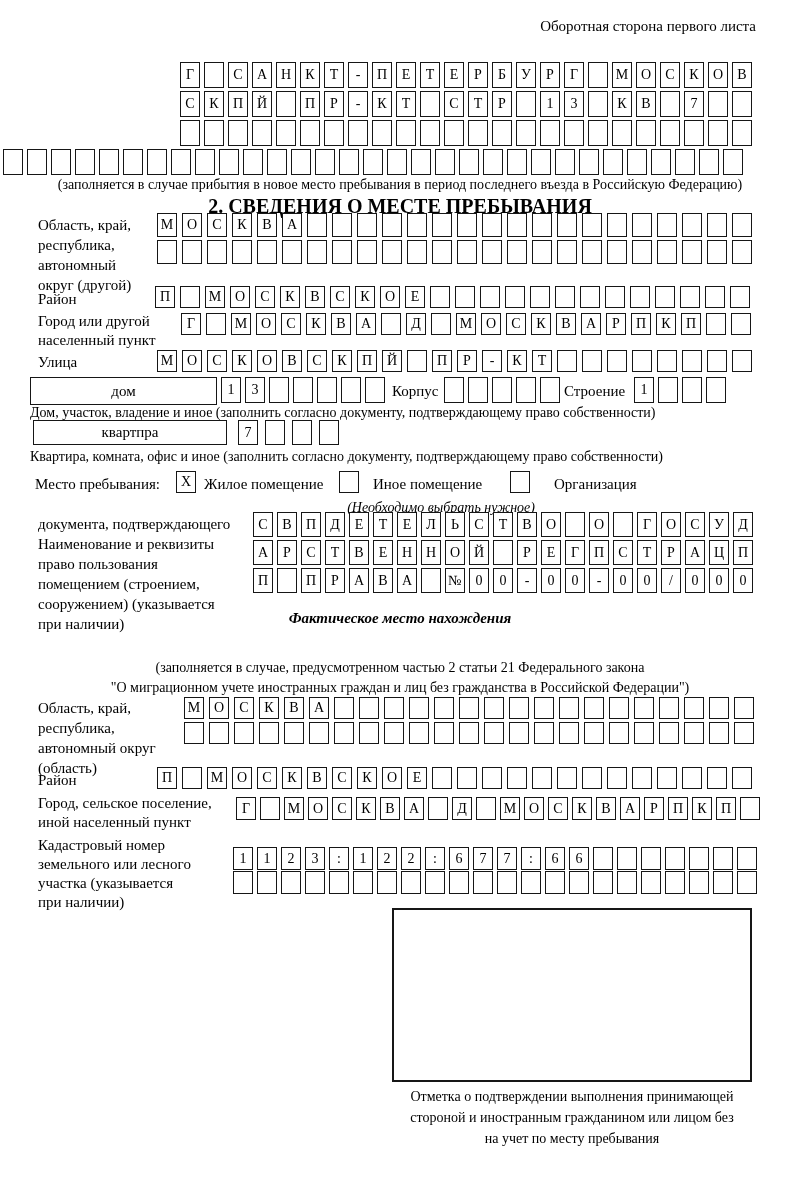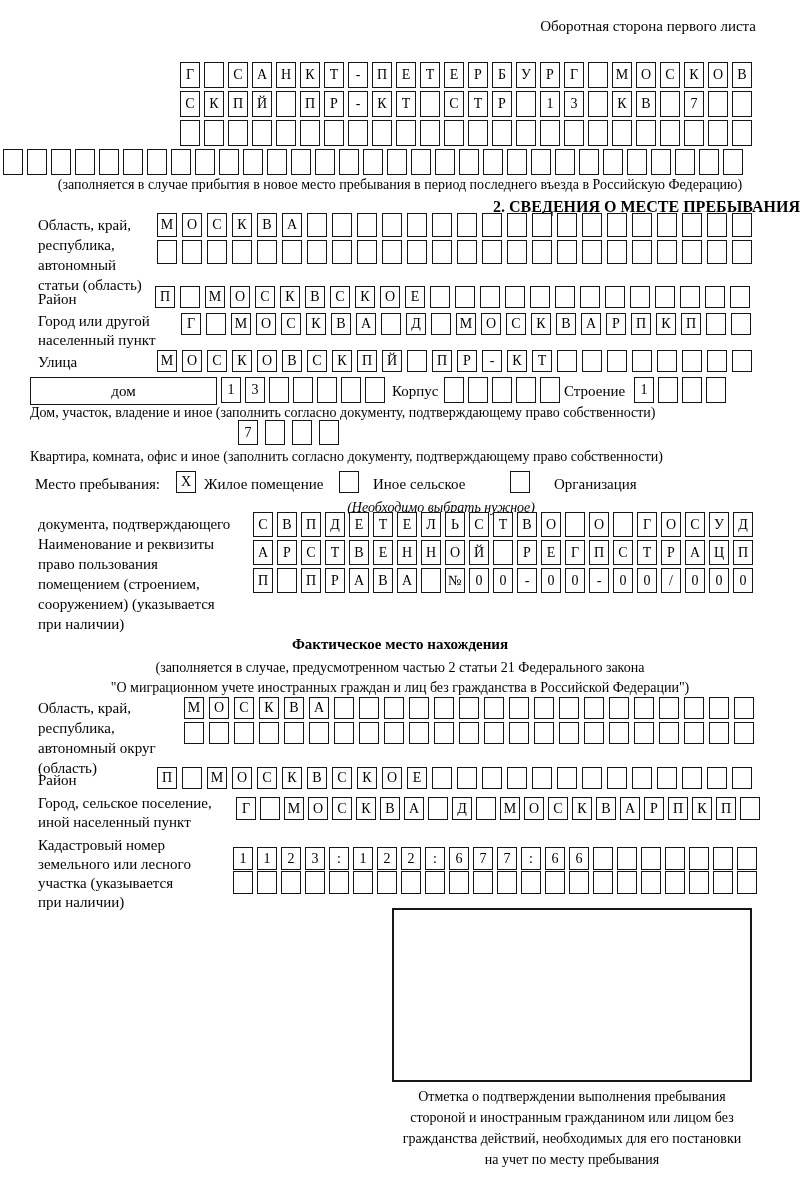--- a/index.html
+++ b/index.html
@@ -145,27 +145,27 @@
       <span class="cb"></span>
       <span class="cb"></span>
       <span class="cb"></span>
       <span class="cb"></span>
       <span class="cb"></span>
       <span class="cb"></span>
       <span class="cb"></span>
     </div>
   <div class="lbl small center" style="top:174px;">(заполняется в случае прибытия в новое место пребывания в период последнего въезда в Российскую Федерацию)</div>
 
-  <div class="lbl bold center" style="top:196px; font-size:16px;text-align:right;">2. СВЕДЕНИЯ О МЕСТЕ ПРЕБЫВАНИЯ</div>
+  <div class="lbl bold center" style="top:196px; font-size:20px;">2. СВЕДЕНИЯ О МЕСТЕ ПРЕБЫВАНИЯ</div>
 
   <div class="lbl" style="left:38px; top:215px; line-height:20px;">
     <div class="ln">Область, край,</div>
     <div class="ln">республика,</div>
     <div class="ln">автономный</div>
-    <div class="ln">статьи (область)</div>
+    <div class="ln">округ (другой)</div>
   </div>
   <div class="br g5 h24" style="left:157px; top:213px;">
       <span class="cb">М</span>
       <span class="cb">О</span>
       <span class="cb">С</span>
       <span class="cb">К</span>
       <span class="cb">В</span>
       <span class="cb">А</span>
       <span class="cb"></span>
       <span class="cb"></span>
@@ -319,33 +319,34 @@
     </div>
   <div class="lbl" style="left:564px; top:381px;">Строение</div>
   <div class="br" style="left:634px; top:377px;">
       <span class="cb">1</span>
       <span class="cb"></span>
       <span class="cb"></span>
       <span class="cb"></span>
     </div>
   <div class="lbl small" style="left:30px; top:402px;">Дом, участок, владение и иное (заполнить согласно документу, подтверждающему право собственности)</div>
 
+  <div class="bigbox" style="left:33px; top:420px; width:194px; height:25px;">квартпра</div>
   <div class="br g7 h25" style="left:238px; top:420px;">
       <span class="cb">7</span>
       <span class="cb"></span>
       <span class="cb"></span>
       <span class="cb"></span>
     </div>
   <div class="lbl small" style="left:30px; top:446px;">Квартира, комната, офис и иное (заполнить согласно документу, подтверждающему право собственности)</div>
 
   <div class="lbl" style="left:35px; top:474px;">Место пребывания:</div>
   <div class="chk" style="left:176px; top:471px;">X</div>
   <div class="lbl" style="left:204px; top:474px;">Жилое помещение</div>
   <div class="chk" style="left:339px; top:471px;"></div>
-  <div class="lbl" style="left:373px; top:474px;">Иное сельское</div>
+  <div class="lbl" style="left:373px; top:474px;">Иное помещение</div>
   <div class="chk" style="left:510px; top:471px;"></div>
   <div class="lbl" style="left:554px; top:474px;">Организация</div>
   <div class="lbl small" style="left:135px; top:497px; width:400px; text-align:right;font-style:italic;">(Необходимо выбрать нужное)</div>
 
   <div class="lbl" style="left:38px; top:514px; line-height:20px;">
     <div class="ln">документа, подтверждающего</div>
     <div class="ln">Наименование и реквизиты</div>
     <div class="ln">право пользования</div>
     <div class="ln">помещением (строением,</div>
     <div class="ln">сооружением) (указывается</div>
@@ -414,21 +415,21 @@
       <span class="cb">0</span>
       <span class="cb">-</span>
       <span class="cb">0</span>
       <span class="cb">0</span>
       <span class="cb">/</span>
       <span class="cb">0</span>
       <span class="cb">0</span>
       <span class="cb">0</span>
     </div>
 
-  <div class="lbl bold center" style="top:634px;">Фактическое место нахождения</div>
+  <div class="lbl bold center" style="top:608px;font-style:italic;">Фактическое место нахождения</div>
   <div class="lbl small center" style="top:657px;">(заполняется в случае, предусмотренном частью 2 статьи 21 Федерального закона</div>
   <div class="lbl small center" style="top:677px;">"О миграционном учете иностранных граждан и лиц без гражданства в Российской Федерации")</div>
 
   <div class="lbl" style="left:38px; top:698px; line-height:20px;">
     <div class="ln">Область, край,</div>
     <div class="ln">республика,</div>
     <div class="ln">автономный округ</div>
     <div class="ln">(область)</div>
   </div>
   <div class="br g5 h22" style="left:184px; top:697px;">
@@ -589,19 +590,18 @@
       <span class="cb"></span>
       <span class="cb"></span>
       <span class="cb"></span>
       <span class="cb"></span>
       <span class="cb"></span>
       <span class="cb"></span>
     </div>
 
   <div class="stamp" style="left:392px; top:908px; width:360px; height:174px;"></div>
   <div class="lbl small" style="left:372px; top:1086px; width:400px; text-align:center; line-height:21px;">
-    <div class="ln">Отметка о подтверждении выполнения пребывания</div>
+    <div class="ln">Отметка о подтверждении выполнения принимающей</div>
     <div class="ln">стороной и иностранным гражданином или лицом без</div>
-    <div class="ln">гражданства действий, необходимых для его постановки</div>
     <div class="ln">на учет по месту пребывания</div>
   </div>
 
 </div>
 
 </body></html>

